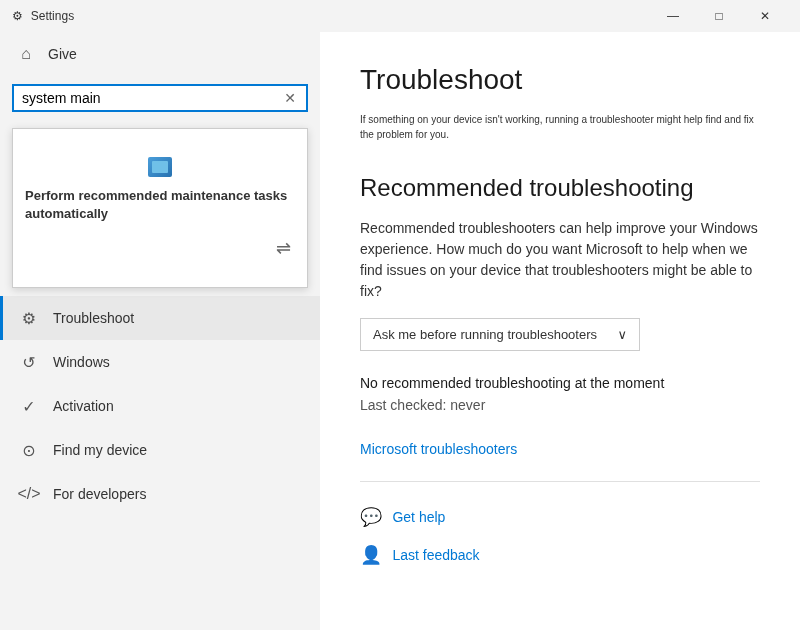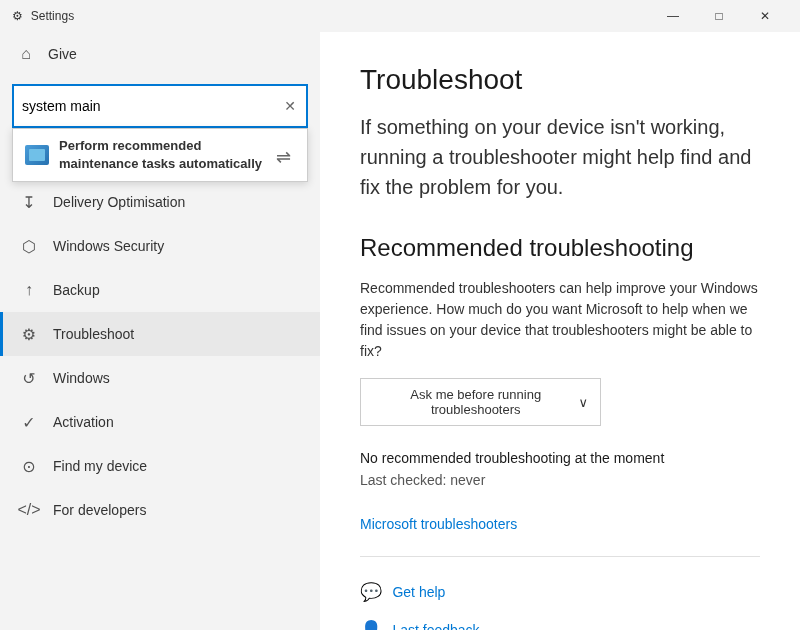--- a/index.html
+++ b/index.html
@@ -77,21 +77,21 @@
 
     .search-container {
       padding: 8px 12px;
       position: relative;
     }
     .search-input-wrapper {
       display: flex;
       align-items: center;
       border: 2px solid #0078d4;
       background: white;
-      padding: 12px 8px;
+      padding: 4px 8px;
     }
     .search-input {
       border: none;
       outline: none;
       flex: 1;
       font-size: 14px;
       font-family: 'Segoe UI', sans-serif;
       background: transparent;
     }
     .search-clear {
@@ -109,22 +109,23 @@
       right: 12px;
       background: white;
       border: 1px solid #ccc;
       box-shadow: 0 2px 8px rgba(0,0,0,0.15);
       z-index: 100;
     }
     .autocomplete-item {
       display: flex;
       align-items: center;
       gap: 10px;
-      padding: 8px 12px;
-      cursor: pointer;
+      padding: 28px 12px;
+      cursor: pointer;
+      flex-direction: column;
     }
     .autocomplete-icon {
       width: 24px;
       height: 20px;
       background: linear-gradient(135deg, #4a9eda 0%, #2671b0 100%);
       border-radius: 2px;
       display: flex;
       align-items: center;
       justify-content: center;
       flex-shrink: 0;
@@ -189,21 +190,21 @@
     }
 
     .page-title {
       font-size: 28px;
       font-weight: 300;
       color: #1a1a1a;
       margin-bottom: 16px;
     }
 
     .intro-text {
-      font-size: 20px;
+      font-size: 10px;
       color: #333;
       line-height: 1.5;
       margin-bottom: 32px;
       max-width: 420px;
     }
 
     .section-title {
       font-size: 24px;
       font-weight: 400;
       color: #1a1a1a;
@@ -218,21 +219,21 @@
       max-width: 420px;
     }
 
     .dropdown-btn {
       display: flex;
       align-items: center;
       justify-content: space-between;
       border: 1px solid #ccc;
       background: white;
       padding: 8px 12px;
-      width: 241px;
+      width: 280px;
       font-size: 13px;
       color: #333;
       cursor: pointer;
       margin-bottom: 24px;
     }
 
     .no-troubleshooters {
       font-size: 14px;
       color: #1a1a1a;
       margin-bottom: 6px;

